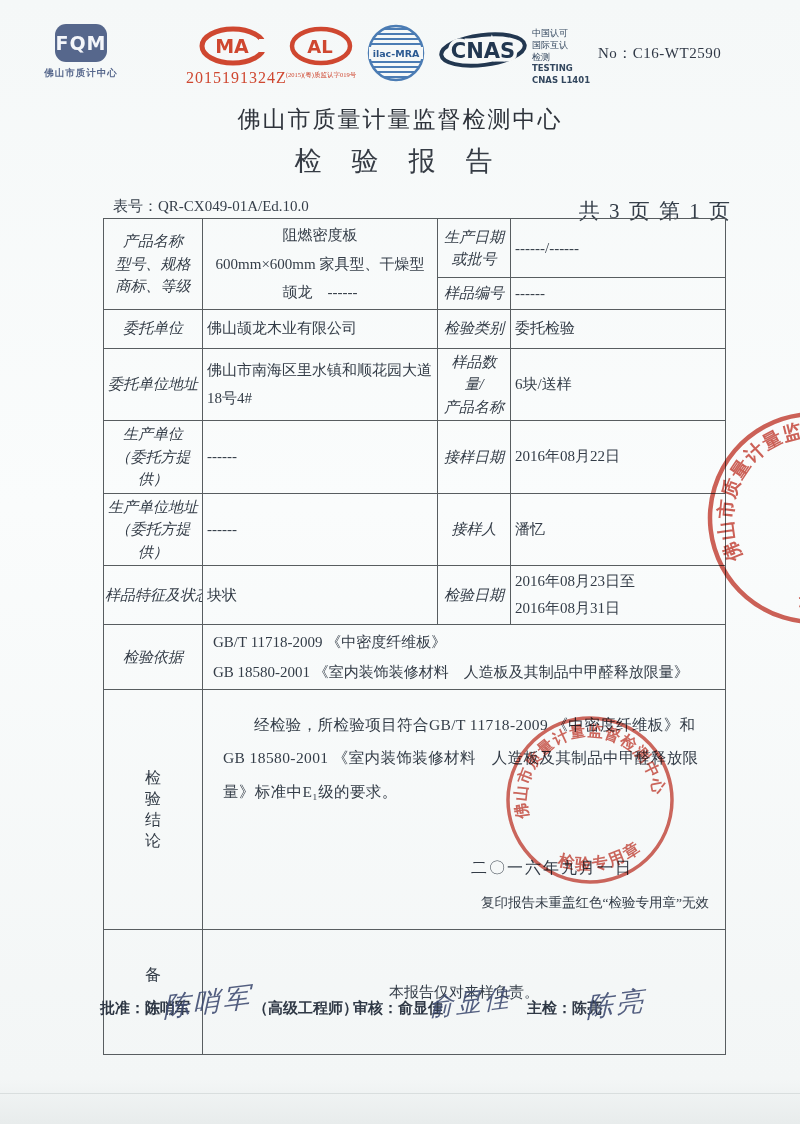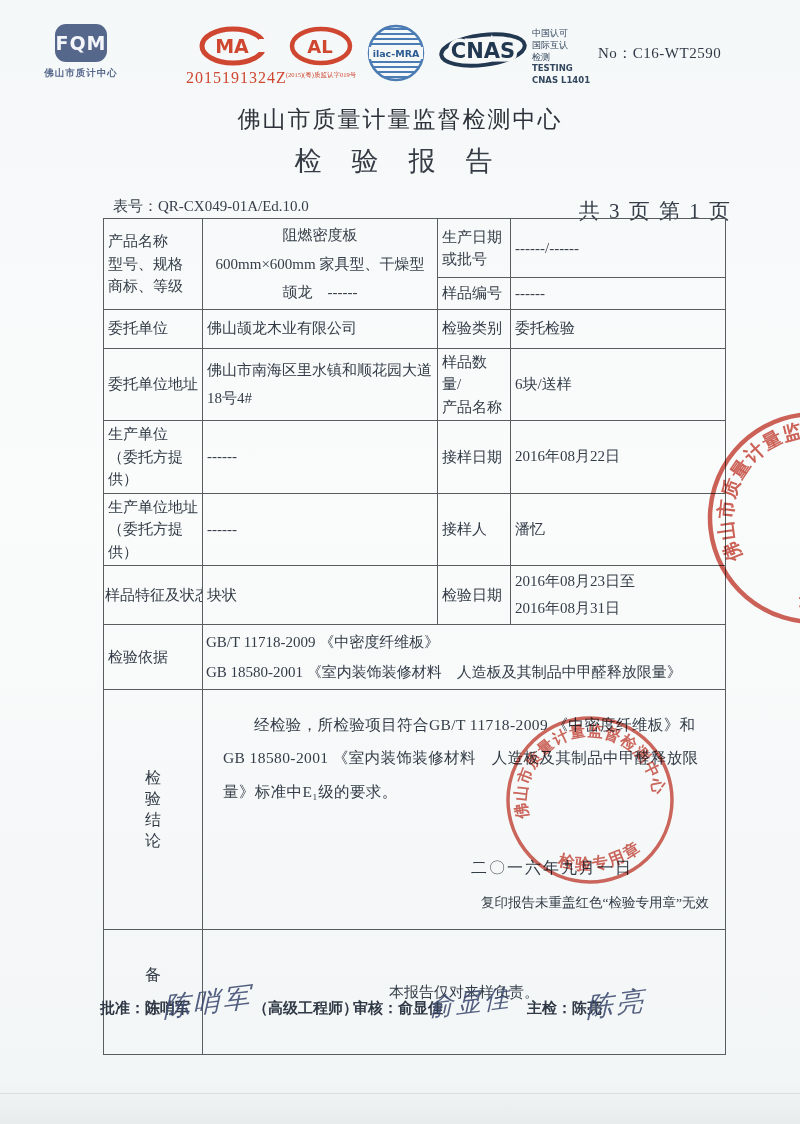--- a/index.html
+++ b/index.html
@@ -20,21 +20,21 @@
   .cnas-cap .b{font-family:"DejaVu Sans",sans-serif;font-weight:bold;font-size:8.5px;}
   .report-no{left:598px;top:44px;font-size:15px;color:#2f3846;letter-spacing:.5px;}
   
   .doc-title{left:0;right:0;top:104px;text-align:center;font-size:23px;color:#2e333b;letter-spacing:2px;font-weight:500;}
   .doc-subtitle{left:0;right:0;top:143px;text-align:center;font-size:27px;color:#363c45;letter-spacing:30px;padding-left:17px;font-weight:500;}
   .form-no{left:113px;top:197px;font-size:15px;}
   .pagination{right:68px;top:197px;font-size:21px;letter-spacing:2px;}
   
   table.report{position:absolute;left:103px;top:218px;width:622px;border-collapse:collapse;table-layout:fixed;}
   table.report td{border:1px solid #585d60;font-size:15px;color:#333c47;overflow:hidden;padding:2px 4px;}
-  td.lab{line-height:1.5;}
+  td.lab{text-align:center;line-height:1.5;font-style:italic;}
   td.val{padding-left:12px;}
   .lh19{line-height:1.9;}
   .ctr{text-align:center;}
   .small{font-size:14px;}
   td.vlab{text-align:center;}
   .vlab-inner{display:flex;flex-direction:column;align-items:center;justify-content:space-evenly;height:100%;font-size:16px;}
   .concl-cell{position:relative;vertical-align:top;}
   .concl-text{padding:16px 20px 0 16px;text-indent:2em;line-height:2.15;font-size:15.5px;letter-spacing:.4px;}
   .concl-date{position:absolute;right:92px;top:168px;font-size:16px;letter-spacing:2px;}
   .concl-note{position:absolute;right:16px;top:204px;font-size:13.5px;}
@@ -182,21 +182,21 @@
       <td class="val">块状</td>
       <td class="lab small">检验日期</td>
       <td class="val" style="line-height:1.8">
         <div>2016年08月23日至</div>
         <div>2016年08月31日</div>
       </td>
     </tr>
 
     <tr style="height:58px">
       <td class="lab">检验依据</td>
-      <td class="val" colspan="3" style="line-height:2;padding-left:3px;">
+      <td class="val" colspan="3" style="line-height:2;padding-left:10px;">
         <div>GB/T 11718-2009 《中密度纤维板》</div>
         <div>GB 18580-2001 《室内装饰装修材料　人造板及其制品中甲醛释放限量》</div>
       </td>
     </tr>
 
     <tr style="height:240px">
       <td class="vlab">
         <div class="vlab-inner">
           <span>检</span>
           <span>验</span>

